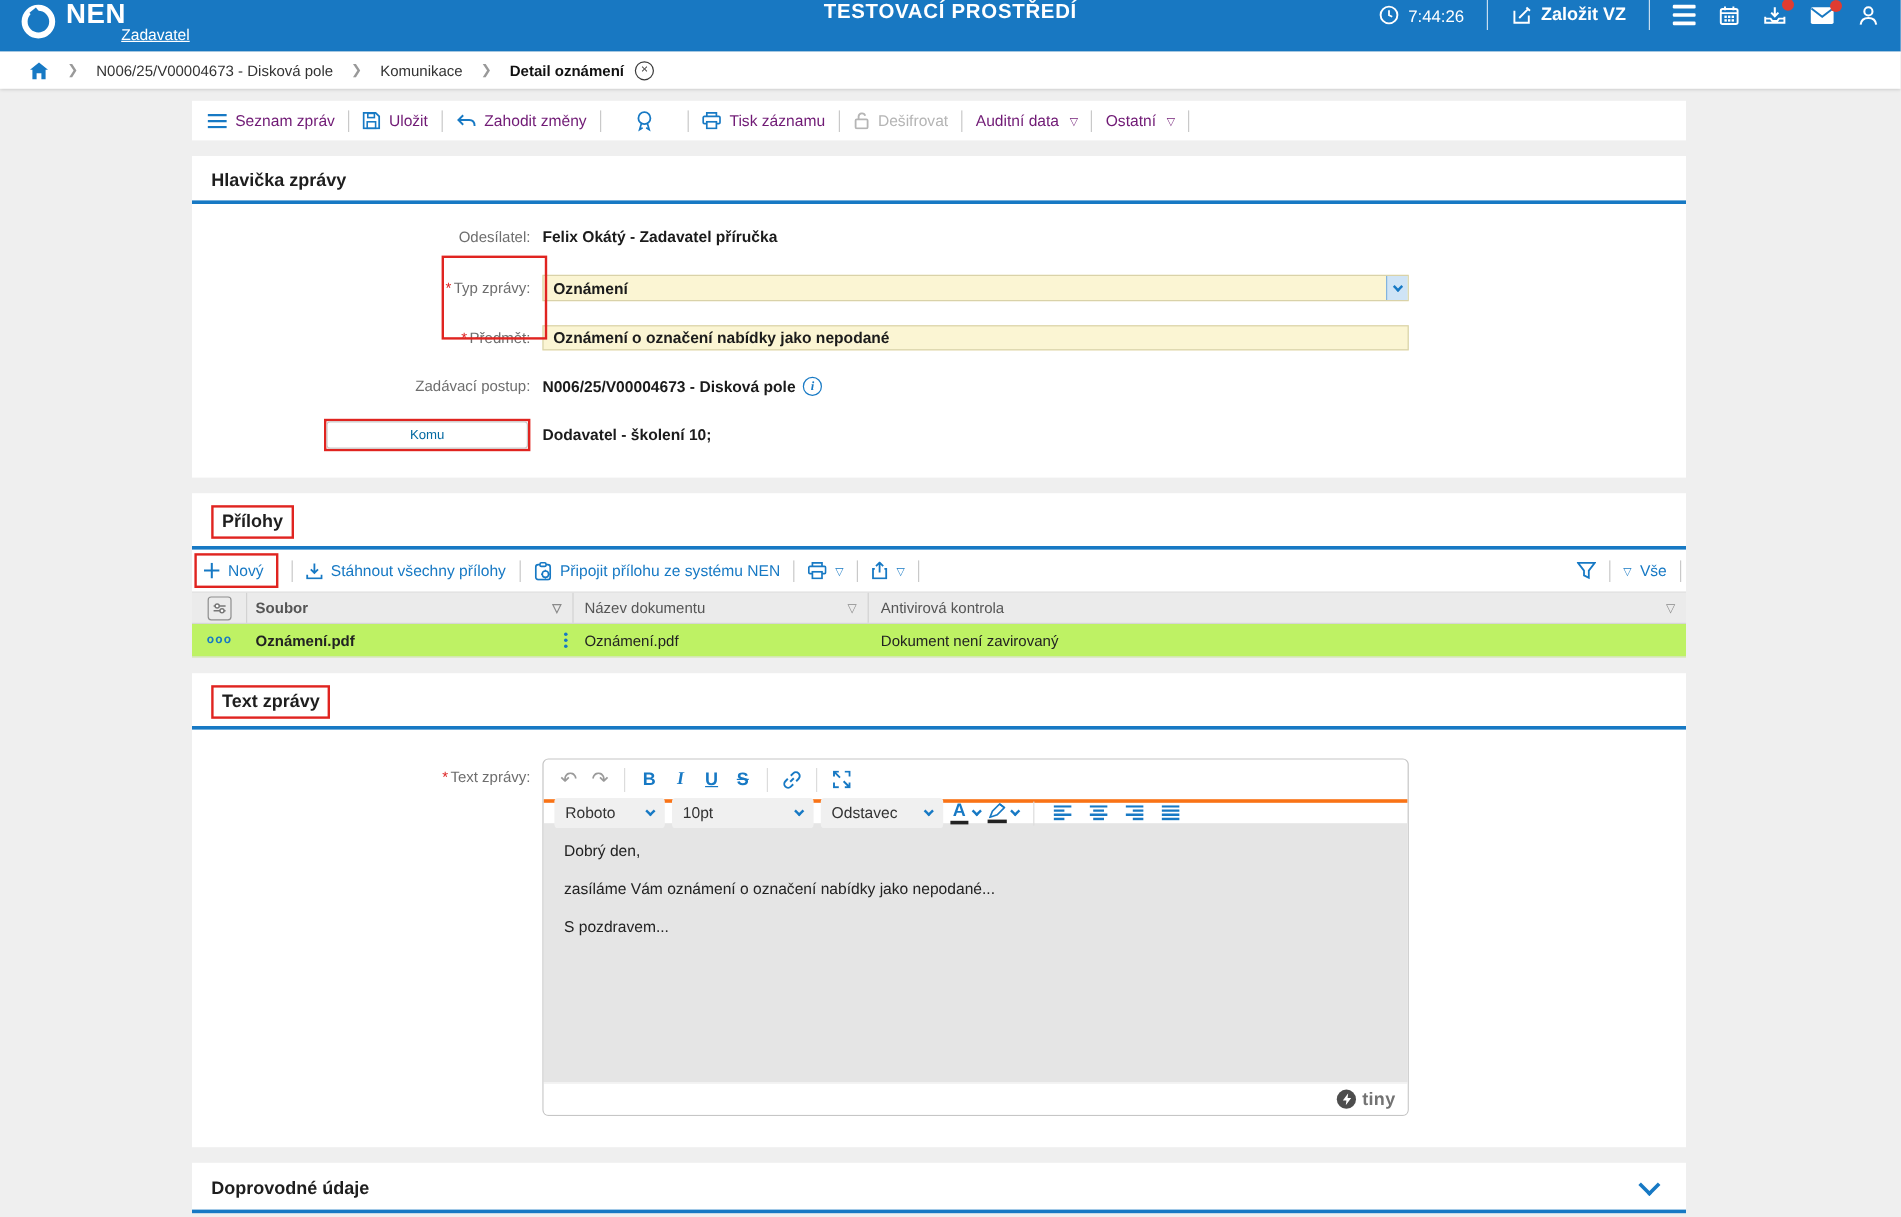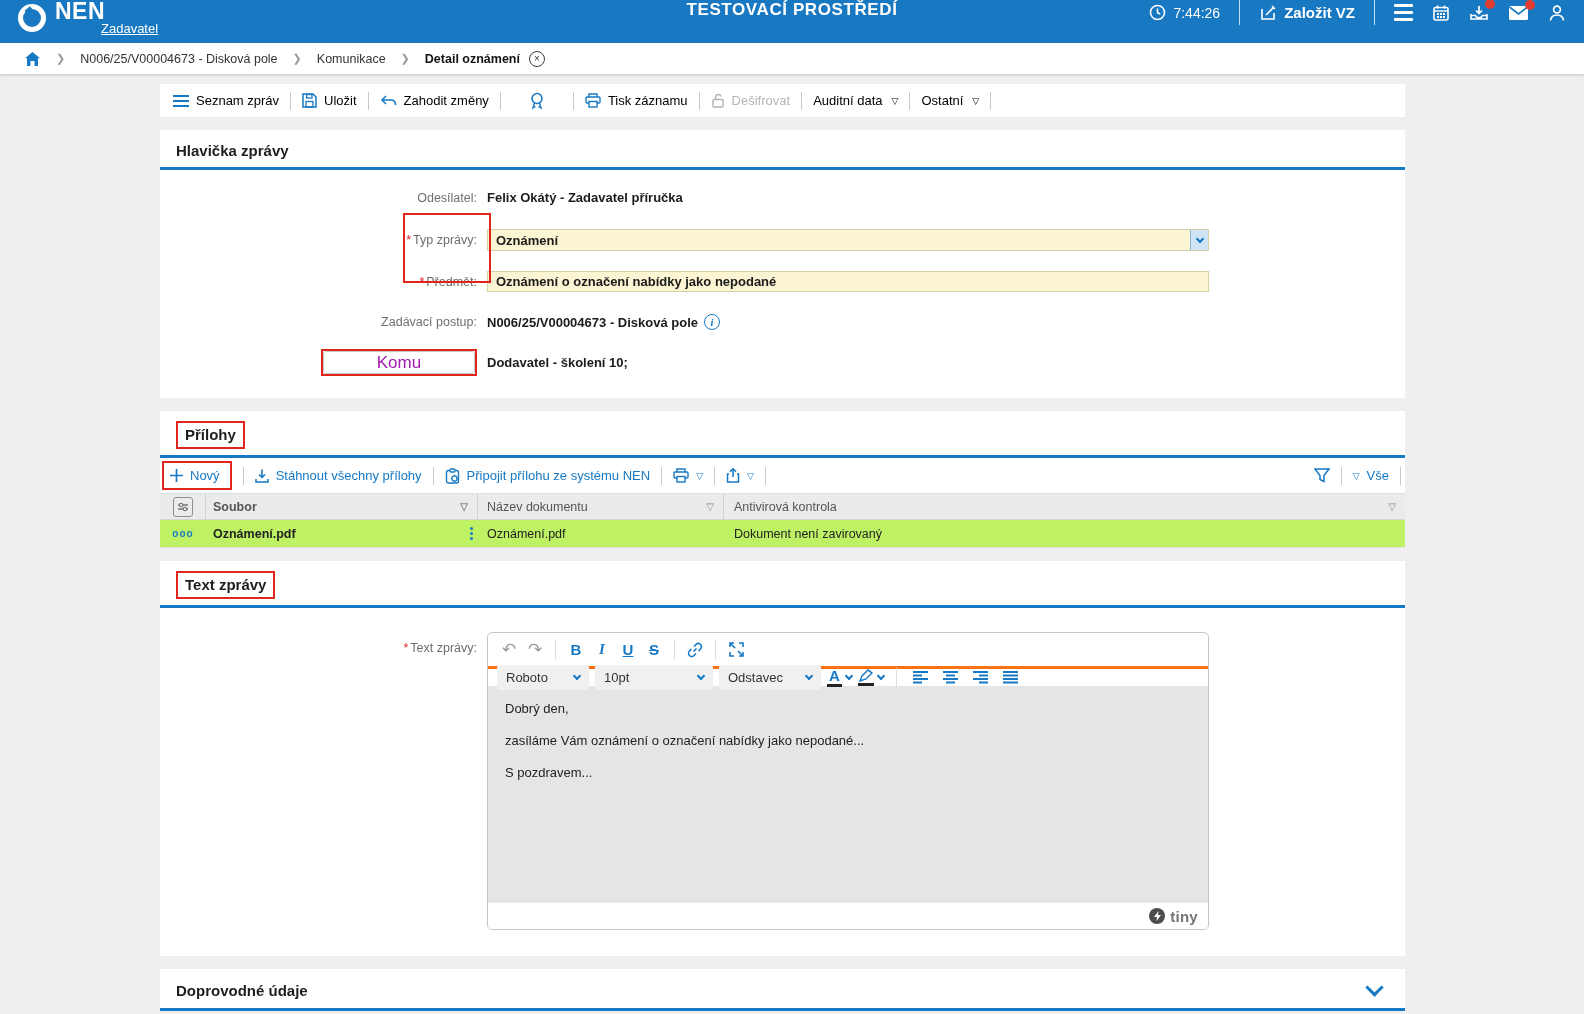--- a/index.html
+++ b/index.html
@@ -30,45 +30,45 @@
   .crumb.active { font-weight:bold; color:#111; }
   .crumb-sep { color:#999; margin:0 15px; font-size:11px; }
   .close-circle { width:16px; height:16px; border:1.4px solid #3a3a3a; border-radius:50%; display:flex; align-items:center; justify-content:center; font-size:10px; color:#3a3a3a; margin-left:9px; cursor:pointer; line-height:1; }
 
   
   .main { margin-left:160px; width:1245px; }
   .panel { background:#fff; }
 
   
   .tbar { margin-top:10px; height:33px; display:flex; align-items:center; padding:0 4px 0 13px; }
-  .tb-item { display:flex; align-items:center; gap:7px; color:#000000; font-size:13px; cursor:pointer; white-space:nowrap; }
+  .tb-item { display:flex; align-items:center; gap:7px; color:#701a75; font-size:13px; cursor:pointer; white-space:nowrap; }
   .tb-item.disabled { color:#b5b5b5; cursor:default; }
   .tb-div { width:1px; height:18px; background:#c9c9c9; margin:0 11px; flex:none; }
   .dropchar { font-size:9px; margin-left:2px; }
 
   
   .section { margin-top:13px; }
   .sec-head { padding:12px 16px 8px; display:flex; align-items:center; justify-content:space-between; }
   .sec-title { font-size:15px; font-weight:bold; color:#1e1e1e; }
   .sec-line { height:3px; background:#1779c4; }
   .red-box { border:2px solid #e02420; }
   .titlebox { display:inline-block; padding:3px 7px; }
 
   
-  .form { padding:20px 0 22px; position:relative;margin-left:35px; }
+  .form { padding:20px 0 22px; position:relative; }
   .frow { display:flex; align-items:center; }
   .flabel { width:292px; flex:none; text-align:right; padding-right:10px; font-size:12.5px; color:#6e6e6e; }
   .req { color:#d22; margin-right:2px; }
   .fvalue { font-size:13px; font-weight:bold; color:#1b1b1b; display:flex; align-items:center; gap:6px; }
   .yfield { width:722px; background:#fbf5d3; border:1px solid #d9d2a9; display:flex; align-items:center; }
   .yfield .ytxt { padding-left:8px; font-size:13px; font-weight:bold; color:#1b1b1b; }
   .ydrop-btn { margin-left:auto; width:18px; align-self:stretch; background:#cfe4f6; border-left:1px solid #83b4de; display:flex; align-items:center; justify-content:center; cursor:pointer; }
   .chev { width:6px; height:6px; border-right:2px solid #1779c4; border-bottom:2px solid #1779c4; transform:rotate(45deg); margin-top:-3px; }
   .red-labels { position:absolute; left:208px; top:43px; width:88px; height:70px; pointer-events:none; }
-  .komu-btn { margin-left:auto; width:152px; height:23px; background:#fff; border:1px solid #c9c9c9; border-radius:3px; color:#a21caf; font-size:17px; display:flex; align-items:center; justify-content:center; cursor:pointer; }
+  .komu-btn { margin-left:auto; width:168px; height:23px; background:#fff; border:1px solid #c9c9c9; border-radius:3px; color:#0369a1; font-size:11px; display:flex; align-items:center; justify-content:center; cursor:pointer; }
   .komu-wrap { margin-left:auto; padding:0; }
   .info-i { width:16px; height:16px; border:1.4px solid #1779c4; border-radius:50%; color:#1779c4; font-size:10.5px; font-style:italic; font-weight:bold; display:flex; align-items:center; justify-content:center; cursor:pointer; font-family:"Liberation Serif",serif; }
 
   
   .attach-toolbar { height:35px; display:flex; align-items:center; padding-right:4px; font-size:13px; }
   .novy-wrap { margin-left:2px; padding:5px 10px 5px 6px; display:flex; align-items:center; }
   .a-item { display:flex; align-items:center; gap:7px; color:#1779c4; cursor:pointer; white-space:nowrap; }
   .tri { font-size:9px; color:#1779c4; }
   .spacer { flex:1; }
   .t-head { display:flex; height:27px; background:#ebebeb; border-top:1px solid #e1e1e1; border-bottom:1px solid #d6d6d6; align-items:center; color:#555; font-size:12.5px; }

